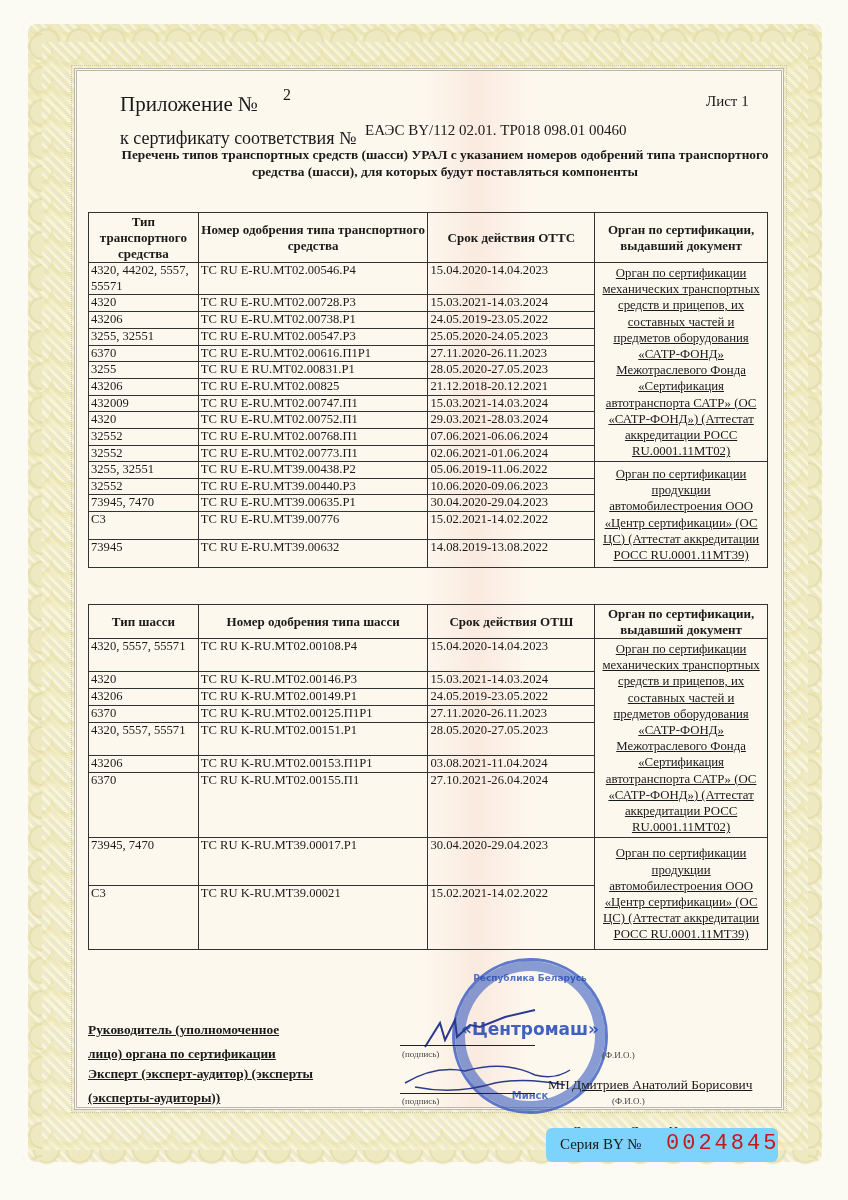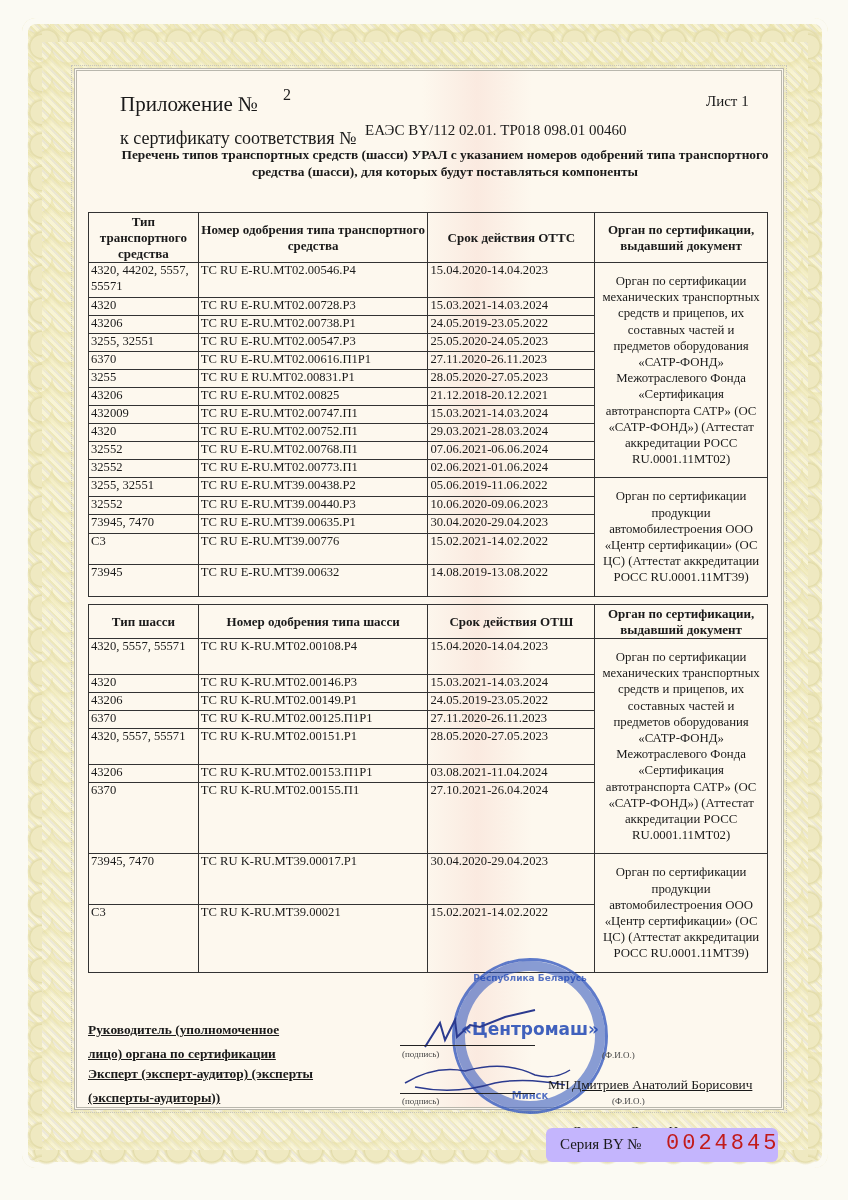--- a/index.html
+++ b/index.html
@@ -58,21 +58,21 @@
 
   table.grid {
     position: absolute; border-collapse: collapse;
     font-size: 12.6px; line-height: 15.5px; background: transparent;
   }
   table.grid td, table.grid th {
     border: 1px solid #333; padding: 0 2px; vertical-align: top;
   }
   table.grid th { font-weight: bold; font-size: 13px; text-align: center; vertical-align: middle; line-height: 16px; }
   table.grid td.org {
-    text-align: center; vertical-align: middle; font-size: 12.8px; line-height: 16.2px; padding: 10px 3px;
+    text-align: center; vertical-align: middle; font-size: 12.8px; line-height: 16.2px; padding: 2px 3px; text-decoration: underline;
   }
   #t1 { left: 88px; top: 212px; width: 680px; }
   #t2 { left: 88px; top: 604px; width: 680px; }
   .c1 { width: 108px; } .c2 { width: 226px; } .c3 { width: 164px; } .c4 { width: 170px; }
 
   .sig-label { font-weight: bold; font-size: 13.4px; line-height: 24px; text-decoration: underline; }
   .s-head { left: 88px; top: 1018px; }
   .s-exp { left: 88px; top: 1062px; }
   .line { position: absolute; height: 0; border-top: 1px solid #222; }
   .small { font-size: 9px; color: #444; }
@@ -89,21 +89,21 @@
   }
   .stamp-ring {
     position: absolute; left: 0; top: 12px; width: 100%; text-align: center;
     color: rgba(30,70,180,0.75); font-size: 9px; font-family: "DejaVu Sans", sans-serif; font-weight: bold;
   }
   .stamp-bottom { position: absolute; left: 0; bottom: 10px; width: 100%; text-align: center;
     color: rgba(30,70,180,0.75); font-size: 10px; font-family: "DejaVu Sans", sans-serif; font-weight: bold; }
 
   .serial-box {
     position: absolute; left: 546px; top: 1128px; width: 232px; height: 34px;
-    background: #c4b5fd; border-radius: 6px;
+    background: #7dd3fc; border-radius: 6px;
   }
   .serial-label { position: absolute; left: 14px; top: 8px; font-size: 15px; }
   .serial-no { position: absolute; left: 120px; top: 3px; font-size: 22px; color: #c21a1a;
     letter-spacing: 3px; font-family: "Liberation Mono", monospace; }
 </style>
 </head>
 <body>
 
 <div class="guilloche"></div>
 <div class="scallop top"></div>

